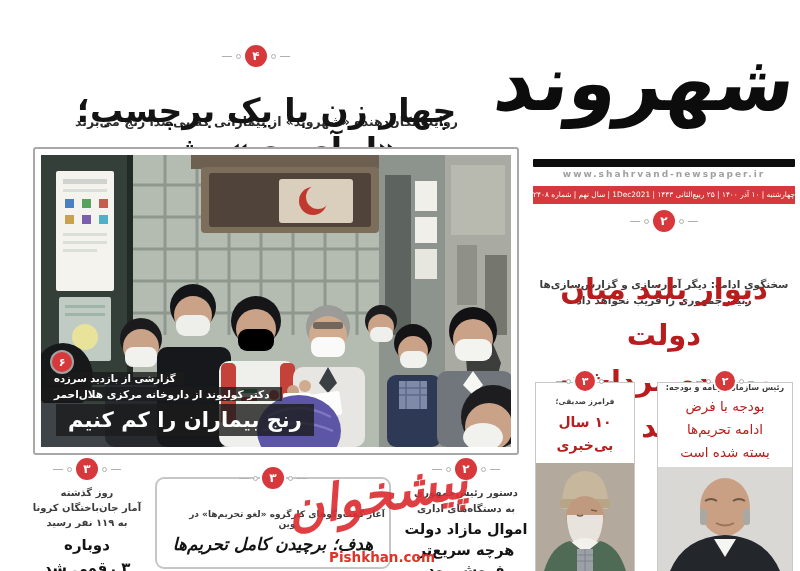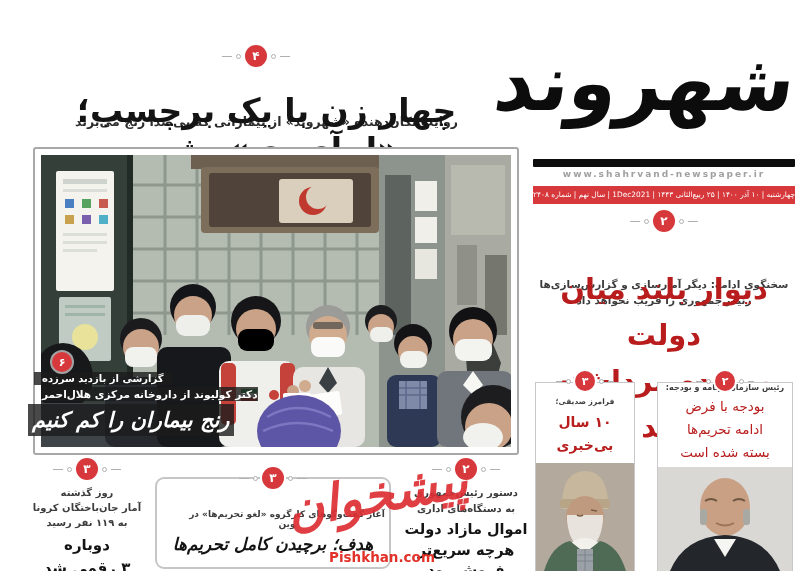--- a/index.html
+++ b/index.html
@@ -264,23 +264,23 @@
       </g>
       <g>
         <circle cx="452" cy="262" r="32" fill="#1d1d20"></circle>
         <circle cx="448" cy="272" r="24" fill="#c9a287"></circle>
         <ellipse cx="442" cy="282" rx="20" ry="14" fill="#f1f1ee"></ellipse>
       </g>
     </svg>
   </div>
 
   <div class="abs cap6">۶</div>
-  <div class="abs capbar" style="left:34px;top:372px;font-size:10px;padding:1px 8px;">گزارشی از بازدید سرزده</div>
-  <div class="abs capbar" style="left:42px;top:387px;font-size:10.5px;padding:1px 0;">دکتر کولیوند از داروخانه مرکزی هلال‌احمر</div>
-  <div class="abs capbar" style="left:28px;top:404px;font-size:21px;padding:4px 4px;font-style:italic;">رنج بیماران را کم کنیم</div>
+  <div class="abs capbar" style="left:46px;top:372px;font-size:10px;padding:1px 8px;">گزارشی از بازدید سرزده</div>
+  <div class="abs capbar" style="left:42px;top:387px;font-size:10.5px;padding:1px 12px;">دکتر کولیوند از داروخانه مرکزی هلال‌احمر</div>
+  <div class="abs capbar" style="left:56px;top:404px;font-size:21px;padding:4px 12px;">رنج بیماران را کم کنیم</div>
 
   <div class="abs ctr" style="left:404px;top:458px;width:124px;">
     <div class="marker">
       <span class="dash"></span>
       <span class="dot"></span>
       <span class="num">۲</span>
       <span class="dot"></span>
       <span class="dash"></span>
     </div>
     <div class="kicker" style="margin-top:5px;font-size:10px;line-height:1.55;">

